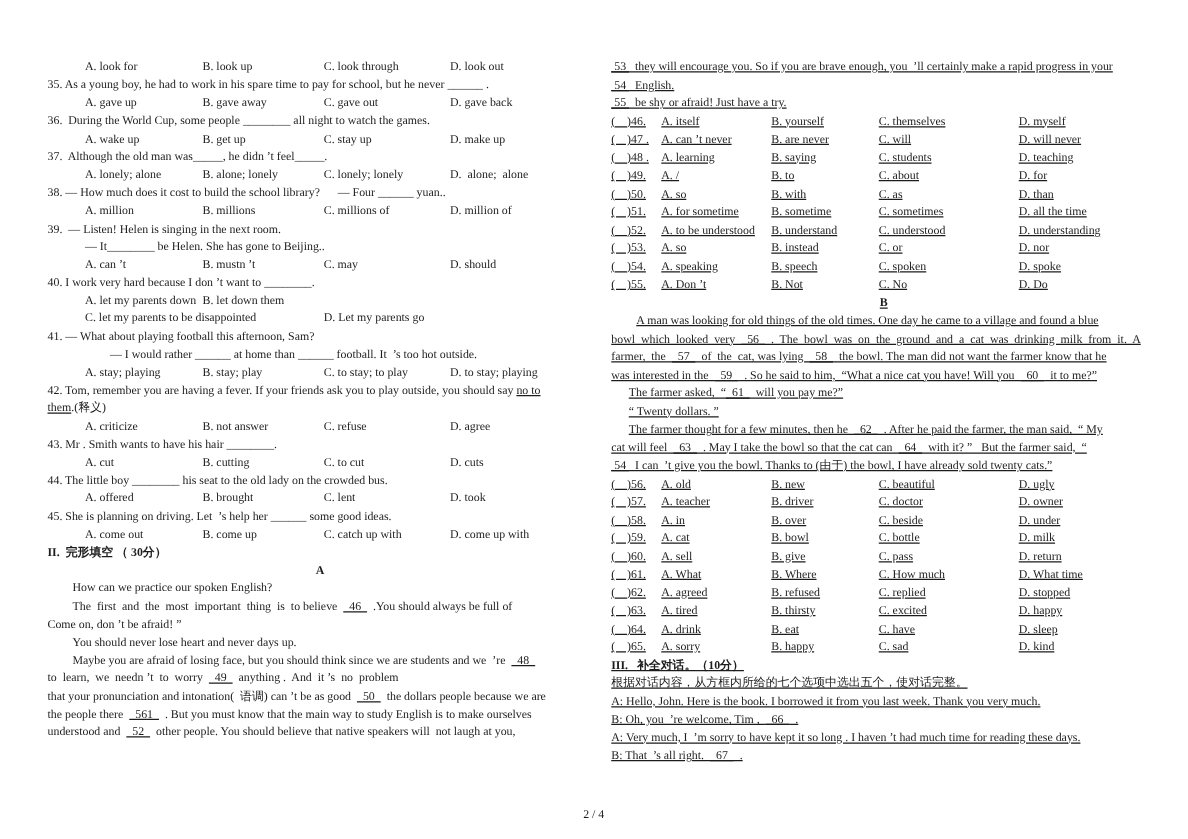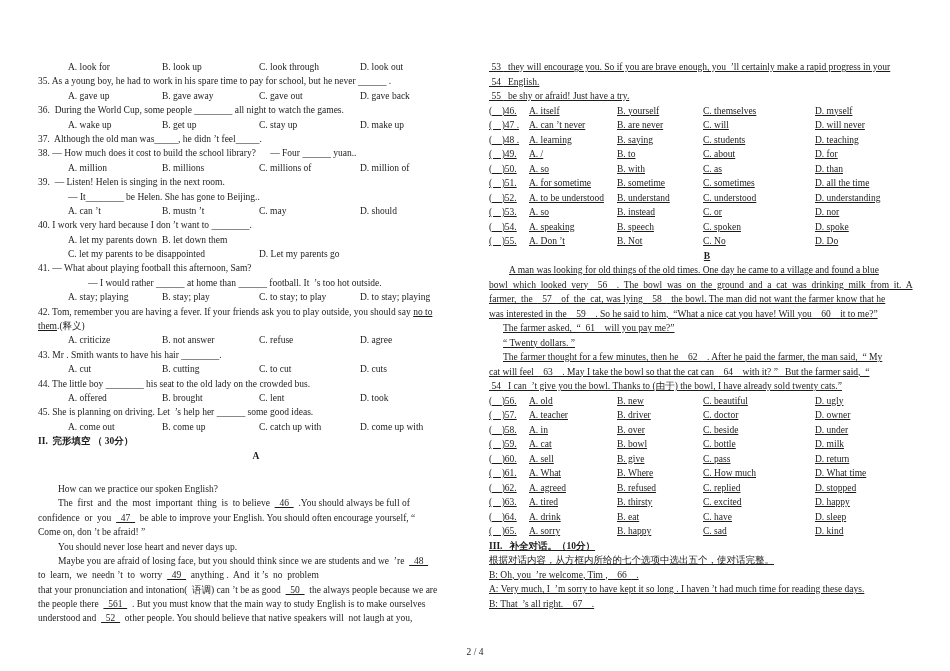--- a/index.html
+++ b/index.html
@@ -2,21 +2,21 @@
 <html><head>
 <meta charset="utf-8">
 <style>
   html,body{margin:0;padding:0;}
   body{
     width:950px;height:671px;background:#ffffff;position:relative;
     font-family:"Liberation Serif","DejaVu Serif",serif;color:#1c1c1c;
     overflow:hidden;
   }
   .page{position:absolute;inset:0;background:#ffffff;}
-  .col{position:absolute;top:60px;width:436px;font-size:9.5px;}
+  .col{position:absolute;top:47px;width:436px;font-size:9.5px;}
   #col-left{left:38px;}
   #col-right{left:489px;text-decoration:underline;}
   #col-left .line{height:14.4px;line-height:14.4px;}
   #col-right .line{height:14.5px;line-height:14.5px;}
   .line{white-space:pre;overflow:visible;}
   .center{text-align:center;}
   .b{font-weight:bold;}
   .u{text-decoration:underline;}
   .opts{display:grid;}
   .optsL{grid-template-columns:94px 97px 101px auto;padding-left:30px;}
@@ -28,20 +28,21 @@
 <body>
 
 <div class="page">
   <div class="col" id="col-left">
       <div class="line opts optsL"><span class="cell">A. look for</span><span class="cell">B. look up</span><span class="cell">C. look through</span><span class="cell">D. look out</span></div>
       <div class="line"><span>35. As a young boy, he had to work in his spare time to pay for school, but he never ______ .</span></div>
       <div class="line opts optsL"><span class="cell">A. gave up</span><span class="cell">B. gave away</span><span class="cell">C. gave out</span><span class="cell">D. gave back</span></div>
       <div class="line"><span>36.  During the World Cup, some people ________ all night to watch the games.</span></div>
       <div class="line opts optsL"><span class="cell">A. wake up</span><span class="cell">B. get up</span><span class="cell">C. stay up</span><span class="cell">D. make up</span></div>
       <div class="line"><span>37.  Although the old man was_____, he didn ’t feel_____.</span></div>
+      <div class="line opts optsL"><span class="cell">A. lonely; alone</span><span class="cell">B. alone; lonely</span><span class="cell">C. lonely; lonely</span><span class="cell">D.  alone;  alone</span></div>
       <div class="line"><span>38. — How much does it cost to build the school library?      — Four ______ yuan..</span></div>
       <div class="line opts optsL"><span class="cell">A. million</span><span class="cell">B. millions</span><span class="cell">C. millions of</span><span class="cell">D. million of</span></div>
       <div class="line"><span>39.  — Listen! Helen is singing in the next room.</span></div>
       <div class="line" style="padding-left: 30px;"><span>— It________ be Helen. She has gone to Beijing..</span></div>
       <div class="line opts optsL"><span class="cell">A. can ’t</span><span class="cell">B. mustn ’t</span><span class="cell">C. may</span><span class="cell">D. should</span></div>
       <div class="line"><span>40. I work very hard because I don ’t want to ________.</span></div>
       <div class="line opts optsL"><span class="cell">A. let my parents down</span><span class="cell">B. let down them</span><span class="cell"></span><span class="cell"></span></div>
       <div class="line opts optsL"><span class="cell">C. let my parents to be disappointed</span><span class="cell"></span><span class="cell">D. Let my parents go</span><span class="cell"></span></div>
       <div class="line"><span>41. — What about playing football this afternoon, Sam?</span></div>
       <div class="line" style="padding-left: 50px;"><span>— I would rather ______ at home than ______ football. It  ’s too hot outside.</span></div>
@@ -50,28 +51,27 @@
       <div class="line"><span class="u">them</span><span>.(释义)</span></div>
       <div class="line opts optsL"><span class="cell">A. criticize</span><span class="cell">B. not answer</span><span class="cell">C. refuse</span><span class="cell">D. agree</span></div>
       <div class="line"><span>43. Mr . Smith wants to have his hair ________.</span></div>
       <div class="line opts optsL"><span class="cell">A. cut</span><span class="cell">B. cutting</span><span class="cell">C. to cut</span><span class="cell">D. cuts</span></div>
       <div class="line"><span>44. The little boy ________ his seat to the old lady on the crowded bus.</span></div>
       <div class="line opts optsL"><span class="cell">A. offered</span><span class="cell">B. brought</span><span class="cell">C. lent</span><span class="cell">D. took</span></div>
       <div class="line"><span>45. She is planning on driving. Let  ’s help her ______ some good ideas.</span></div>
       <div class="line opts optsL"><span class="cell">A. come out</span><span class="cell">B. come up</span><span class="cell">C. catch up with</span><span class="cell">D. come up with</span></div>
       <div class="line"><span class="b">II.  完形填空 （ 30分）</span></div>
       <div class="line center"><span class="b">A</span></div>
-      <div class="line" style="padding-left: 20px; margin-top: 19px;"><span>How can we practice our spoken English?</span></div>
+      <div class="line" style="padding-left: 20px;"><span>How can we practice our spoken English?</span></div>
       <div class="line" style="padding-left: 20px;"><span>The  first  and  the  most  important  thing  is  to believe  </span><span class="u">  46  </span><span>  .You should always be full of</span></div>
-      <div class="line"><span>confidence  or  you  </span><span class="u">  47  </span><span>  be able to improve your English. You should often encourage yourself, “</span></div>
       <div class="line"><span>Come on, don ’t be afraid! ”</span></div>
       <div class="line" style="padding-left: 20px;"><span>You should never lose heart and never days up.</span></div>
       <div class="line" style="padding-left: 20px;"><span>Maybe you are afraid of losing face, but you should think since we are students and we  ’re  </span><span class="u">  48  </span></div>
       <div class="line"><span>to  learn,  we  needn ’t  to  worry  </span><span class="u">  49  </span><span>  anything .  And  it ’s  no  problem</span></div>
-      <div class="line"><span>that your pronunciation and intonation(  语调) can ’t be as good  </span><span class="u">  50  </span><span>  the always people because we are</span></div>
+      <div class="line"><span>that your pronunciation and intonation(  语调) can ’t be as good  </span><span class="u">  50  </span><span>  the dollars people because we are</span></div>
       <div class="line"><span>the people there  </span><span class="u">  561  </span><span>  . But you must know that the main way to study English is to make ourselves</span></div>
       <div class="line"><span>understood and  </span><span class="u">  52  </span><span>  other people. You should believe that native speakers will  not laugh at you,</span></div>
     </div>
   <div class="col" id="col-right">
       <div class="line"><span class="u"> 53 </span><span>  they will encourage you. So if you are brave enough, you  ’ll certainly make a rapid progress in your</span></div>
       <div class="line"><span class="u"> 54 </span><span>  English.</span></div>
       <div class="line"><span class="u"> 55 </span><span>  be shy or afraid! Just have a try.</span></div>
       <div class="line opts optsR"><span class="cell">(    )46.</span><span class="cell">A. itself</span><span class="cell">B. yourself</span><span class="cell">C. themselves</span><span class="cell">D. myself</span></div>
       <div class="line opts optsR"><span class="cell">(    )47 .</span><span class="cell">A. can ’t never</span><span class="cell">B. are never</span><span class="cell">C. will</span><span class="cell">D. will never</span></div>
       <div class="line opts optsR"><span class="cell">(    )48 .</span><span class="cell">A. learning</span><span class="cell">B. saying</span><span class="cell">C. students</span><span class="cell">D. teaching</span></div>
@@ -97,18 +97,19 @@
       <div class="line opts optsR"><span class="cell">(    )58.</span><span class="cell">A. in</span><span class="cell">B. over</span><span class="cell">C. beside</span><span class="cell">D. under</span></div>
       <div class="line opts optsR"><span class="cell">(    )59.</span><span class="cell">A. cat</span><span class="cell">B. bowl</span><span class="cell">C. bottle</span><span class="cell">D. milk</span></div>
       <div class="line opts optsR"><span class="cell">(    )60.</span><span class="cell">A. sell</span><span class="cell">B. give</span><span class="cell">C. pass</span><span class="cell">D. return</span></div>
       <div class="line opts optsR"><span class="cell">(    )61.</span><span class="cell">A. What</span><span class="cell">B. Where</span><span class="cell">C. How much</span><span class="cell">D. What time</span></div>
       <div class="line opts optsR"><span class="cell">(    )62.</span><span class="cell">A. agreed</span><span class="cell">B. refused</span><span class="cell">C. replied</span><span class="cell">D. stopped</span></div>
       <div class="line opts optsR"><span class="cell">(    )63.</span><span class="cell">A. tired</span><span class="cell">B. thirsty</span><span class="cell">C. excited</span><span class="cell">D. happy</span></div>
       <div class="line opts optsR"><span class="cell">(    )64.</span><span class="cell">A. drink</span><span class="cell">B. eat</span><span class="cell">C. have</span><span class="cell">D. sleep</span></div>
       <div class="line opts optsR"><span class="cell">(    )65.</span><span class="cell">A. sorry</span><span class="cell">B. happy</span><span class="cell">C. sad</span><span class="cell">D. kind</span></div>
       <div class="line"><span class="b">III.   补全对话。（10分）</span></div>
       <div class="line"><span>根据对话内容，从方框内所给的七个选项中选出五个，使对话完整。</span></div>
+      <div class="line"><span>A: Hello, John. Here is the book. I borrowed it from you last week. Thank you very much.</span></div>
       <div class="line"><span>B: Oh, you  ’re welcome, Tim ,  </span><span class="u">  66  </span><span>  .</span></div>
       <div class="line"><span>A: Very much, I  ’m sorry to have kept it so long . I haven ’t had much time for reading these days.</span></div>
       <div class="line"><span>B: That  ’s all right.  </span><span class="u">  67  </span><span>  .</span></div>
     </div>
   <div class="footer">2 / 4</div>
 </div>
 
 </body></html>

